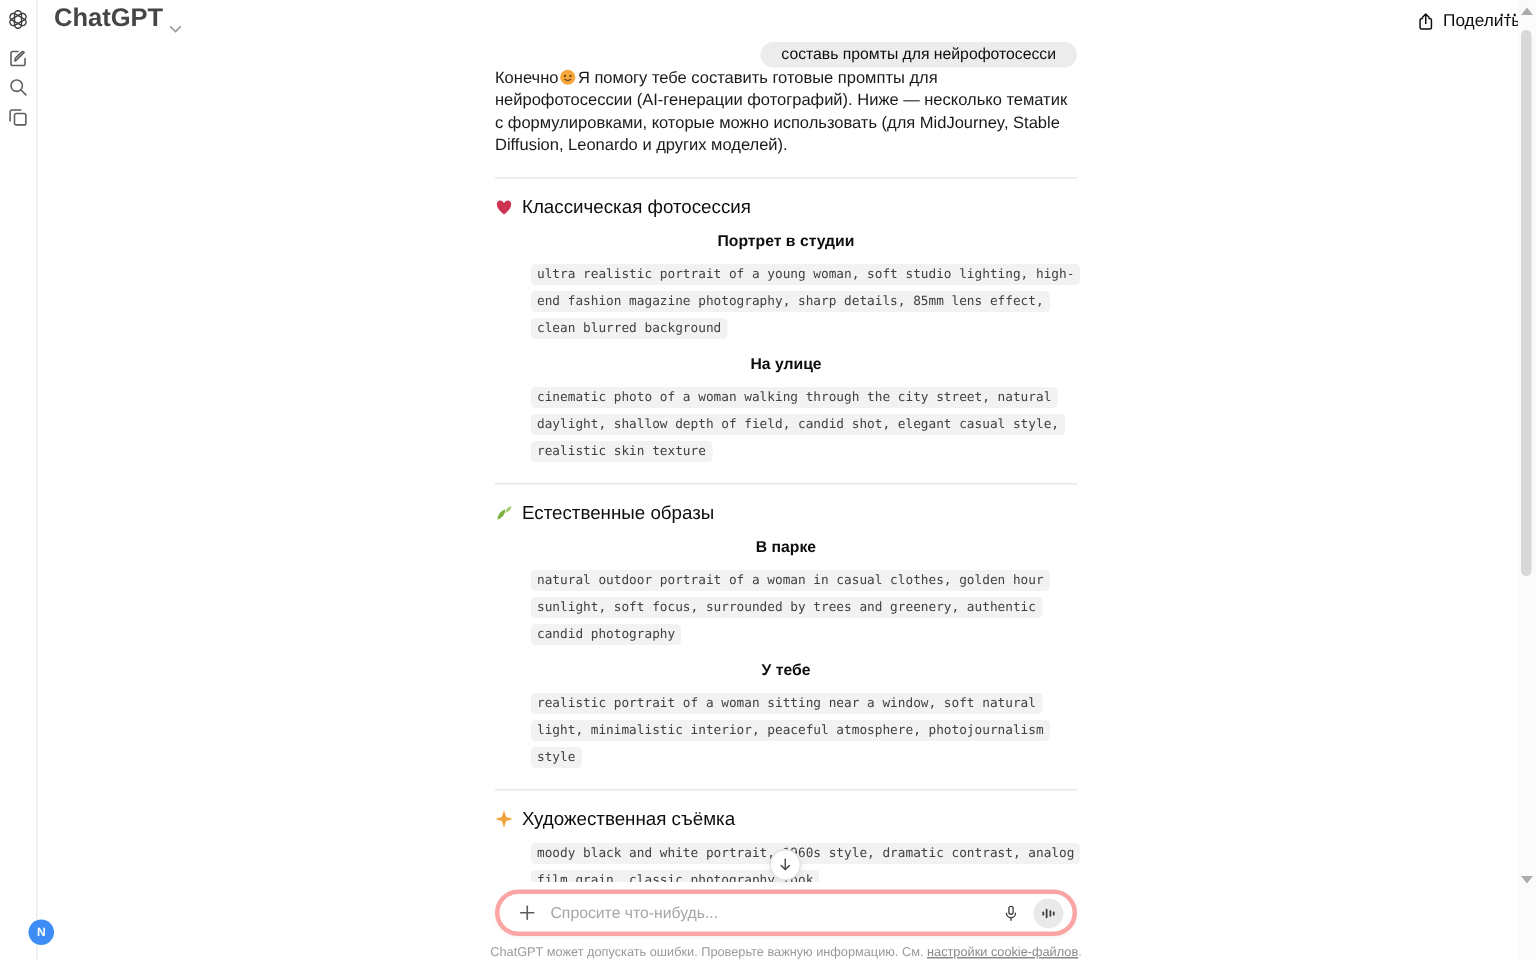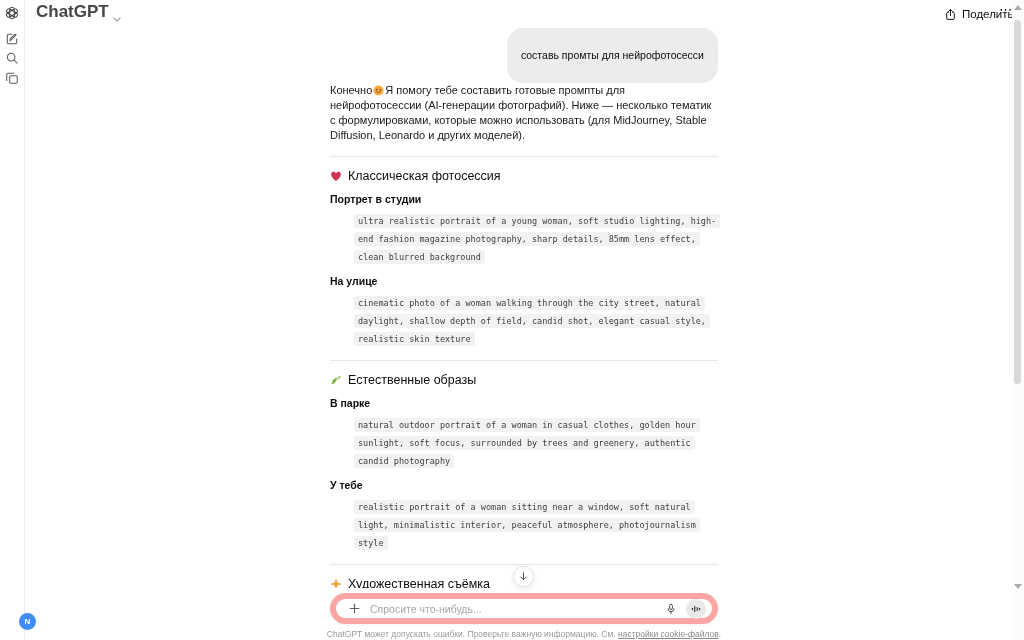--- a/index.html
+++ b/index.html
@@ -27,39 +27,39 @@
                gap:4px; font-size:17px; font-weight:600; color:#464646; cursor:pointer; }
   .app-title .chev { color:#9b9b9b; }
   .share-btn { position:absolute; left:944px; top:5px; height:18px; display:flex; align-items:center;
                gap:5px; font-size:11.5px; color:#0d0d0d; cursor:pointer; }
   .more-btn { position:absolute; left:999px; top:2px; font-size:13px; letter-spacing:1px;
               color:#0d0d0d; cursor:pointer; }
 
   
   .column { position:absolute; left:330px; top:28px; width:388px; }
   .bubble-row { display:flex; justify-content:flex-end; }
-  .bubble { background:#ececec; border-radius:16px; padding:21px 14px; font-size:10.5px; line-height:13px; }
+  .bubble { background:#ececec; border-radius:16px; padding:2px 14px; font-size:10.5px; line-height:13px; }
   .intro { font-size:11px; line-height:15px; color:#1a1a1a; }
   .smiley { display:inline-block; vertical-align:-2px; margin:0 1px; }
   hr.div { border:none; border-top:1px solid #e8e8e8; margin:13px 0 12px 0; }
   h3.section { font-size:12.5px; font-weight:400; display:flex; align-items:center; gap:6px; color:#0d0d0d; }
   .sec-emoji { flex:0 0 auto; }
-  .item-label { font-size:10.5px; font-weight:700; margin-top:10px; color:#0d0d0d; }
+  .item-label { font-size:10.5px; font-weight:700; margin-top:10px; color:#0d0d0d;text-align:center; }
   p.codeline { margin-top:6px; line-height:15px;margin-left:24px; }
   span.code { font-family:"DejaVu Sans Mono","Liberation Mono",monospace; font-size:8.5px;
               background:#f2f2f2; color:#414141; padding:2px 4px; border-radius:3px;
               -webkit-box-decoration-break:clone; box-decoration-break:clone; }
 
   
   .bottom-mask { position:absolute; left:26px; top:588px; width:986px; height:52px; background:#fff; z-index:10; }
   .scroll-btn { position:absolute; left:513px; top:566px; width:21px; height:21px; border-radius:50%;
                 background:#fff; border:1px solid #e3e3e3; box-shadow:0 2px 6px rgba(0,0,0,.08);
                 display:flex; align-items:center; justify-content:center; z-index:11; cursor:pointer; color:#444; }
   .composer { position:absolute; left:330px; top:593px; width:388px; height:31px; z-index:12;
-              border:6px solid #fca5a5; border-radius:16px; background:#fff;
+              border:3px solid #fca5a5; border-radius:16px; background:#fff;
               box-shadow:0 1px 3px rgba(0,0,0,.05);
               display:flex; align-items:center; padding:0 6px 0 12px; gap:9px; }
   .plus-icon { color:#5d5d5d; cursor:pointer; }
   .composer-input { flex:1; font-size:10.5px; color:#a6a6a6; cursor:text; white-space:nowrap; overflow:hidden; }
   .mic-icon { color:#3f3f3f; cursor:pointer; }
   .voice-btn { width:20px; height:20px; border-radius:50%; background:#e9e9e9; color:#3f3f3f;
                display:flex; align-items:center; justify-content:center; cursor:pointer; }
   .footer { position:absolute; left:280px; top:629px; width:488px; text-align:center;
             font-size:8.5px; color:#9a9a9a; z-index:13; }
   .footer .cookie-link { text-decoration:underline; font-weight:400; color:#8a8a8a; cursor:pointer; }

